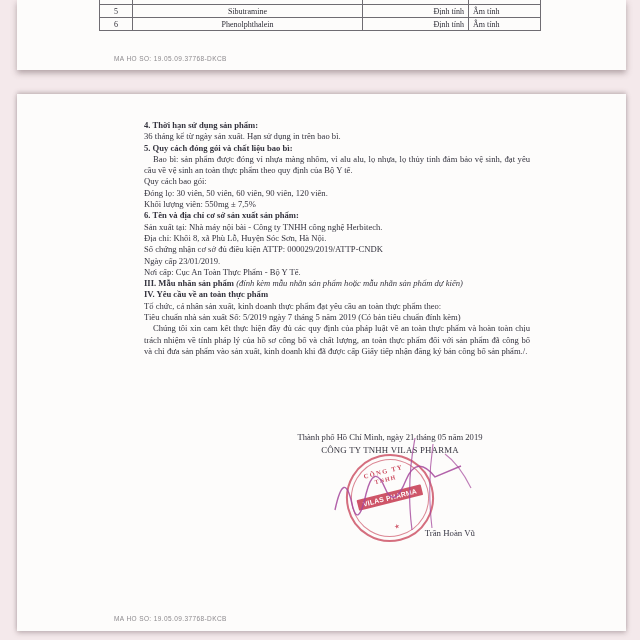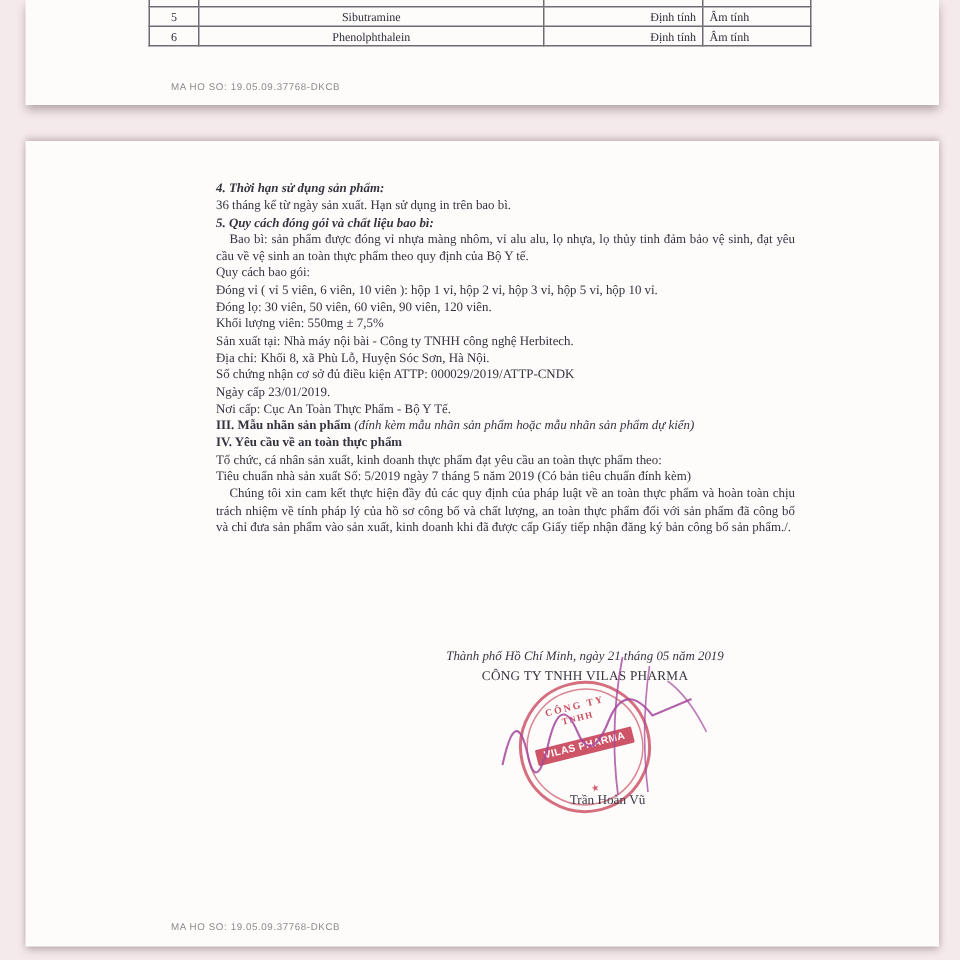--- a/index.html
+++ b/index.html
@@ -26,29 +26,29 @@
   .ma-ho-so{position:absolute;font-size:6.5px;letter-spacing:.4px;color:#8d8a8e;
             font-family:"Liberation Sans","DejaVu Sans",sans-serif}
   .f1{left:97px;top:55px}
   .f2{left:97px;top:521px}
   
   .content{position:absolute;left:127px;top:26px;width:386px;
            font-size:8.6px;line-height:11.3px;color:#34333e}
   .content p{margin:0}
   .b{font-weight:bold}
   .i{font-style:italic}
-  .bi{font-weight:bold;font-style:italic}
+  .bi{font-weight:bold;}
   .mt{margin-top:3px}
   .mt2{margin-top:8px}
   .jus{text-align:justify;text-indent:9px}
   
   .sign-block{position:absolute;left:225px;top:338px;width:296px;text-align:center;font-size:8.6px}
-  .sign-date{font-style:italic}
+  .sign-date{}
   .sign-company{font-weight:normal;margin-top:3px;font-size:8.8px;letter-spacing:.2px}
-  .sign-name{position:absolute;left:318px;top:434px;width:140px;text-align:center;
+  .sign-name{position:absolute;left:318px;top:434px;width:140px;text-align:right;
              font-size:8.8px;color:#3a3946}
   
   .stamp{position:absolute;left:329px;top:360px;width:88px;height:88px;
          transform:rotate(-14deg);color:#c5374e}
   .ring1{position:absolute;inset:0;border:2px solid rgba(197,55,78,.72);border-radius:50%}
   .ring2{position:absolute;inset:5px;border:1px solid rgba(197,55,78,.6);border-radius:50%}
   .stamp-t1{position:absolute;top:13px;left:0;right:0;text-align:center;
             font-size:6.5px;font-weight:bold;letter-spacing:1.5px;color:rgba(197,55,78,.9)}
   .stamp-t2{position:absolute;top:22px;left:0;right:0;text-align:center;
             font-size:6px;font-weight:bold;letter-spacing:1px;color:rgba(197,55,78,.9)}
@@ -90,24 +90,24 @@
 </div>
 
 <div class="page page2">
   <div class="content">
     <p class="bi">4. Thời hạn sử dụng sản phẩm:</p>
     <p>36 tháng kể từ ngày sản xuất. Hạn sử dụng in trên bao bì.</p>
 
     <p class="bi mt">5. Quy cách đóng gói và chất liệu bao bì:</p>
     <p class="jus">Bao bì: sản phẩm được đóng vỉ nhựa màng nhôm, vỉ alu alu, lọ nhựa, lọ thủy tinh đảm bảo vệ sinh, đạt yêu cầu về vệ sinh an toàn thực phẩm theo quy định của Bộ Y tế.</p>
     <p>Quy cách bao gói:</p>
-    <p>Đóng vỉ ( vỉ 5 viên, 6 viên, 10 viên ): hộp 1 vỉ, hộp 2 vỉ, hộp 3 vỉ, hộp 5 vỉ, hộp 10 vỉ.</p>
     <p>Đóng lọ: 30 viên, 50 viên, 60 viên, 90 viên, 120 viên.</p>
     <p>Khối lượng viên: 550mg ± 7,5%</p>
 
+    <p class="bi mt">6. Tên và địa chỉ cơ sở sản xuất sản phẩm:</p>
     <p>Sản xuất tại: Nhà máy nội bài - Công ty TNHH công nghệ Herbitech.</p>
     <p>Địa chỉ: Khối 8, xã Phù Lỗ, Huyện Sóc Sơn, Hà Nội.</p>
     <p>Số chứng nhận cơ sở đủ điều kiện ATTP: 000029/2019/ATTP-CNDK</p>
     <p>Ngày cấp 23/01/2019.</p>
     <p>Nơi cấp: Cục An Toàn Thực Phẩm - Bộ Y Tế.</p>
 
     <p class="mt2"><span class="b">III. Mẫu nhãn sản phẩm</span> <span class="i">(đính kèm mẫu nhãn sản phẩm hoặc mẫu nhãn sản phẩm dự kiến)</span></p>
 
     <p class="b mt2">IV. Yêu cầu về an toàn thực phẩm</p>
     <p class="mt">Tổ chức, cá nhân sản xuất, kinh doanh thực phẩm đạt yêu cầu an toàn thực phẩm theo:</p>

